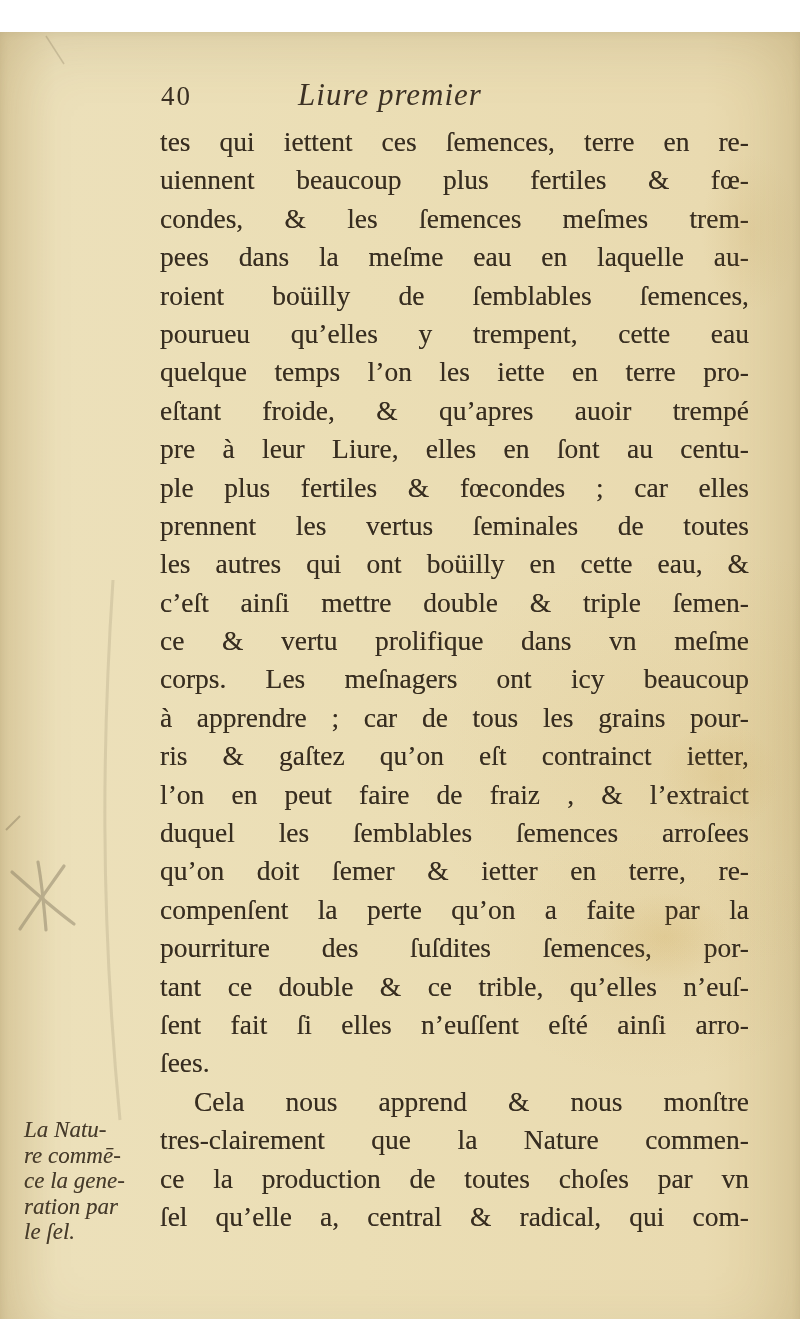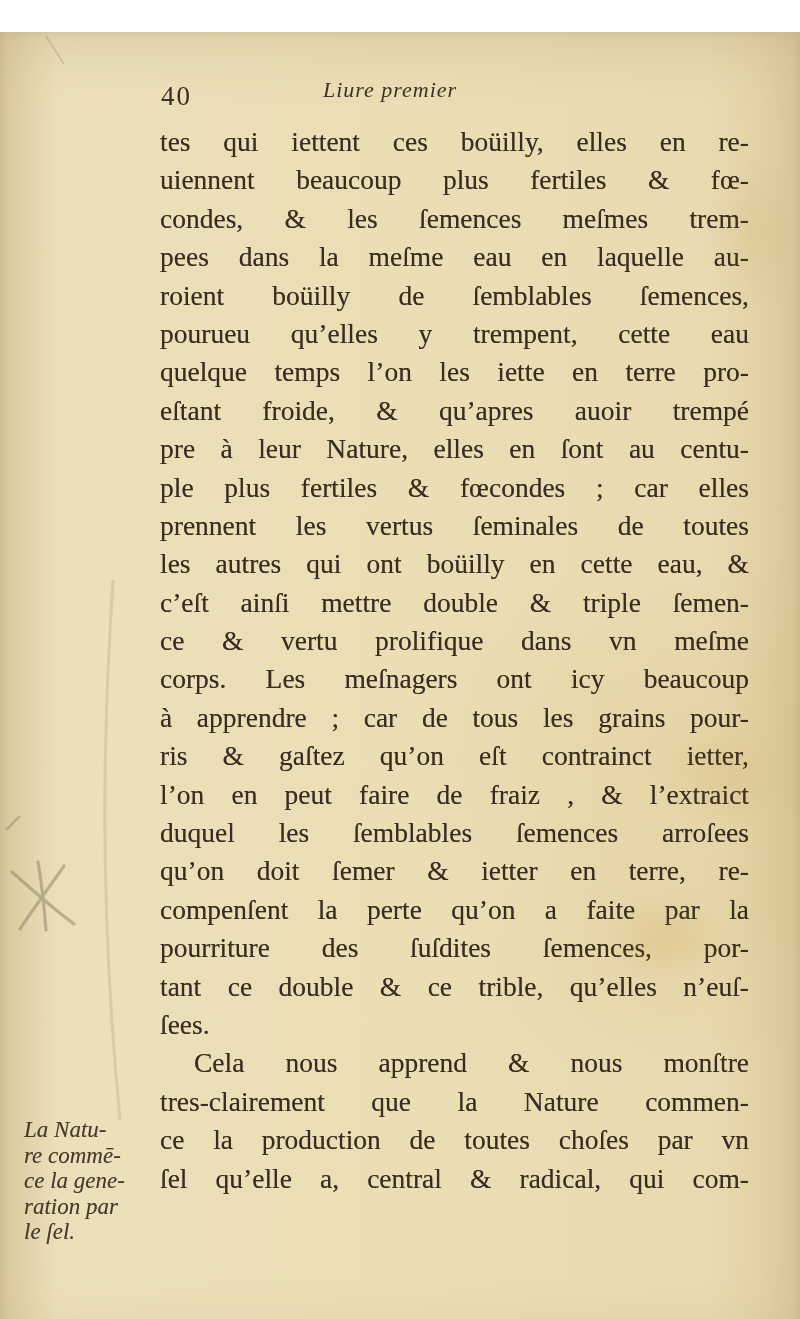--- a/index.html
+++ b/index.html
@@ -18,21 +18,21 @@
   .page::after{
     content:"";position:absolute;inset:0;pointer-events:none;
     box-shadow:inset 0 0 70px rgba(120,95,55,.22), inset 0 0 10px rgba(100,80,50,.12);
   }
   .header-num{
     position:absolute;left:161px;top:49px;
     font-size:27px;letter-spacing:2px;color:#3a3023;
   }
   .header-title{
     position:absolute;left:390px;top:45px;transform:translateX(-50%);
-    font-style:italic;font-size:22px;letter-spacing:1px;color:#3d3225;
+    font-style:italic;font-size:31px;letter-spacing:1px;color:#3d3225;
     white-space:nowrap;
   }
   .body-text{
     position:absolute;left:160px;top:91px;width:589px;
   }
   .line{
     display:block;height:38.4px;line-height:38.4px;
     font-size:27.5px;
     text-align:justify;text-align-last:justify;
     white-space:normal;
@@ -59,43 +59,44 @@
 </style>
 </head>
 <body>
 
 <div class="page">
 
   <span class="header-num">40</span>
   <span class="header-title">Liure premier</span>
 
   <div class="body-text">
-    <span class="line">tes qui iettent ces boüilly, elles en re-</span>
+    <span class="line">tes qui iettent ces ſemences, terre en re-</span>
     <span class="line">uiennent beaucoup plus fertiles &amp; fœ-</span>
     <span class="line">condes, &amp; les ſemences meſmes trem-</span>
     <span class="line">pees dans la meſme eau en laquelle au-</span>
     <span class="line">roient boüilly de ſemblables ſemences,</span>
     <span class="line">pourueu qu’elles y trempent, cette eau</span>
     <span class="line">quelque temps l’on les iette en terre pro-</span>
     <span class="line">eſtant froide, &amp; qu’apres auoir trempé</span>
-    <span class="line">pre à leur Nature, elles en ſont au centu-</span>
+    <span class="line">pre à leur Liure, elles en ſont au centu-</span>
     <span class="line">ple plus fertiles &amp; fœcondes ; car elles</span>
     <span class="line">prennent les vertus ſeminales de toutes</span>
     <span class="line">les autres qui ont boüilly en cette eau, &amp;</span>
     <span class="line">c’eſt ainſi mettre double &amp; triple ſemen-</span>
     <span class="line">ce &amp; vertu prolifique dans vn meſme</span>
     <span class="line">corps. Les meſnagers ont icy beaucoup</span>
     <span class="line">à apprendre ; car de tous les grains pour-</span>
     <span class="line">ris &amp; gaſtez qu’on eſt contrainct ietter,</span>
     <span class="line">l’on en peut faire de fraiz , &amp; l’extraict</span>
     <span class="line">duquel les ſemblables ſemences arroſees</span>
     <span class="line">qu’on doit ſemer &amp; ietter en terre, re-</span>
     <span class="line">compenſent la perte qu’on a faite par la</span>
     <span class="line">pourriture des ſuſdites ſemences, por-</span>
     <span class="line">tant ce double &amp; ce trible, qu’elles n’euſ-</span>
+    <span class="line">ſent fait ſi elles n’euſſent eſté ainſi arro-</span>
     <span class="line nojust">ſees.</span>
     <span class="line indent">Cela nous apprend &amp; nous monſtre</span>
     <span class="line">tres-clairement que la Nature commen-</span>
     <span class="line">ce la production de toutes choſes par vn</span>
     <span class="line">ſel qu’elle a, central &amp; radical, qui com-</span>
   </div>
 
   <div class="margin-note">
     <span class="note-line">La Natu-</span>
     <span class="note-line">re commē-</span>

